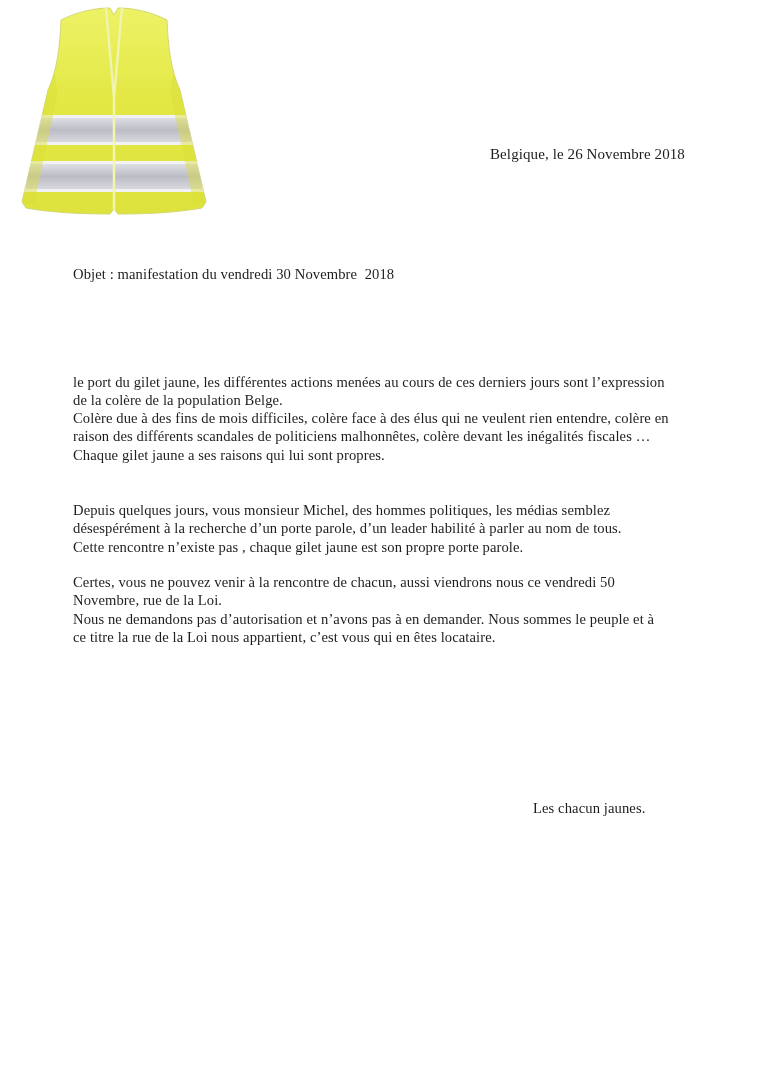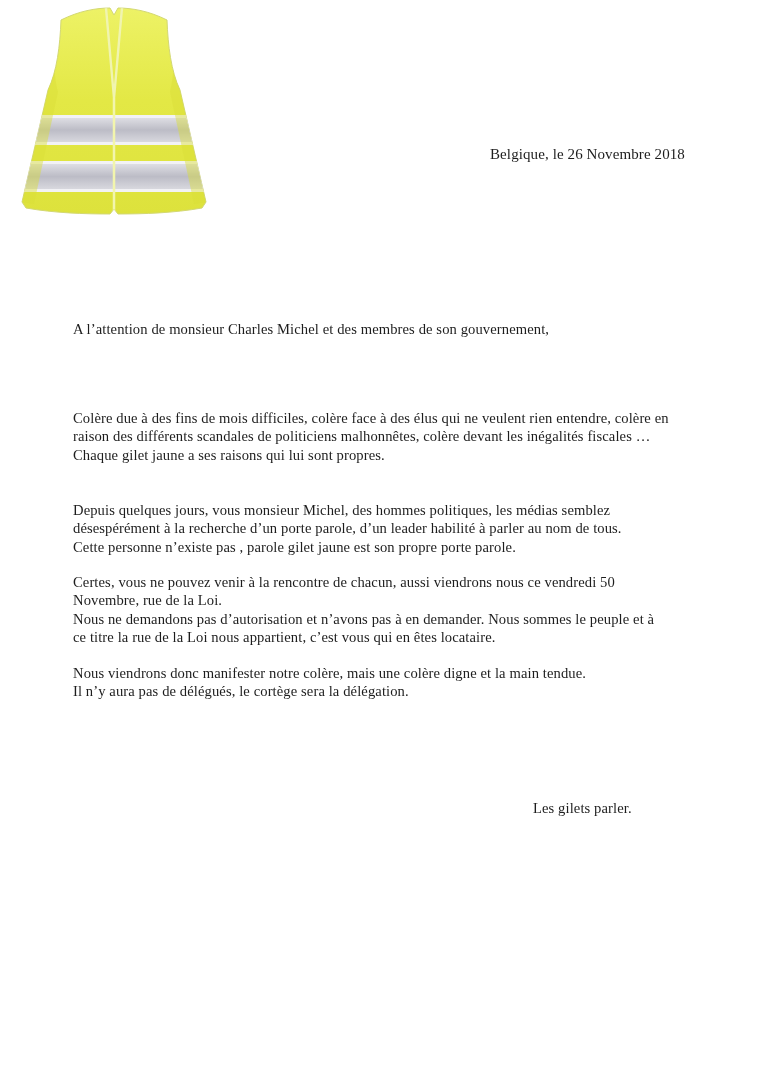--- a/index.html
+++ b/index.html
@@ -74,35 +74,35 @@
       <path d="M 166 84 L 192 196 L 180 198 L 156 86 C 160 70 162 40 161 16 L 170 20 Z" fill="#d9de38" opacity="0.45"></path>
 
       <line x1="100" y1="92" x2="100" y2="208" stroke="#f2f5ad" stroke-width="2.5"></line>
 
       <path d="M 92 2 L 100 92 L 108 2" fill="none" stroke="#f0f4b0" stroke-width="2.4"></path>
     </g>
   </svg>
 
   <div class="txt date-line">Belgique, le 26 Novembre 2018</div>
 
+  <div class="txt subject-line">Objet : manifestation du vendredi 30 Novembre  2018</div>
 
-  <div class="txt salutation-line">A l’attention de monsieur Charles Michel et des membres de son gouvernement,</div>
 
+  <div class="txt para p1">le port du gilet jaune, les différentes actions menées au cours de ces derniers jours sont l’expression
+de la colère de la population Belge.</div>
 
   <div class="txt para p2">Colère due à des fins de mois difficiles, colère face à des élus qui ne veulent rien entendre, colère en
 raison des différents scandales de politiciens malhonnêtes, colère devant les inégalités fiscales …
 Chaque gilet jaune a ses raisons qui lui sont propres.</div>
 
   <div class="txt para p3">Depuis quelques jours, vous monsieur Michel, des hommes politiques, les médias semblez
 désespérément à la recherche d’un porte parole, d’un leader habilité à parler au nom de tous.
-Cette personne n’existe pas , parole gilet jaune est son propre porte parole.</div>
+Cette rencontre n’existe pas , chaque gilet jaune est son propre porte parole.</div>
 
   <div class="txt para p4">Certes, vous ne pouvez venir à la rencontre de chacun, aussi viendrons nous ce vendredi 50
 Novembre, rue de la Loi.
 Nous ne demandons pas d’autorisation et n’avons pas à en demander. Nous sommes le peuple et à
 ce titre la rue de la Loi nous appartient, c’est vous qui en êtes locataire.</div>
 
-  <div class="txt para p5">Nous viendrons donc manifester notre colère, mais une colère digne et la main tendue.
-Il n’y aura pas de délégués, le cortège sera la délégation.</div>
 
-  <div class="txt signature-line">Les gilets parler.</div>
+  <div class="txt signature-line">Les chacun jaunes.</div>
 
 </div>
 
 </body></html>

